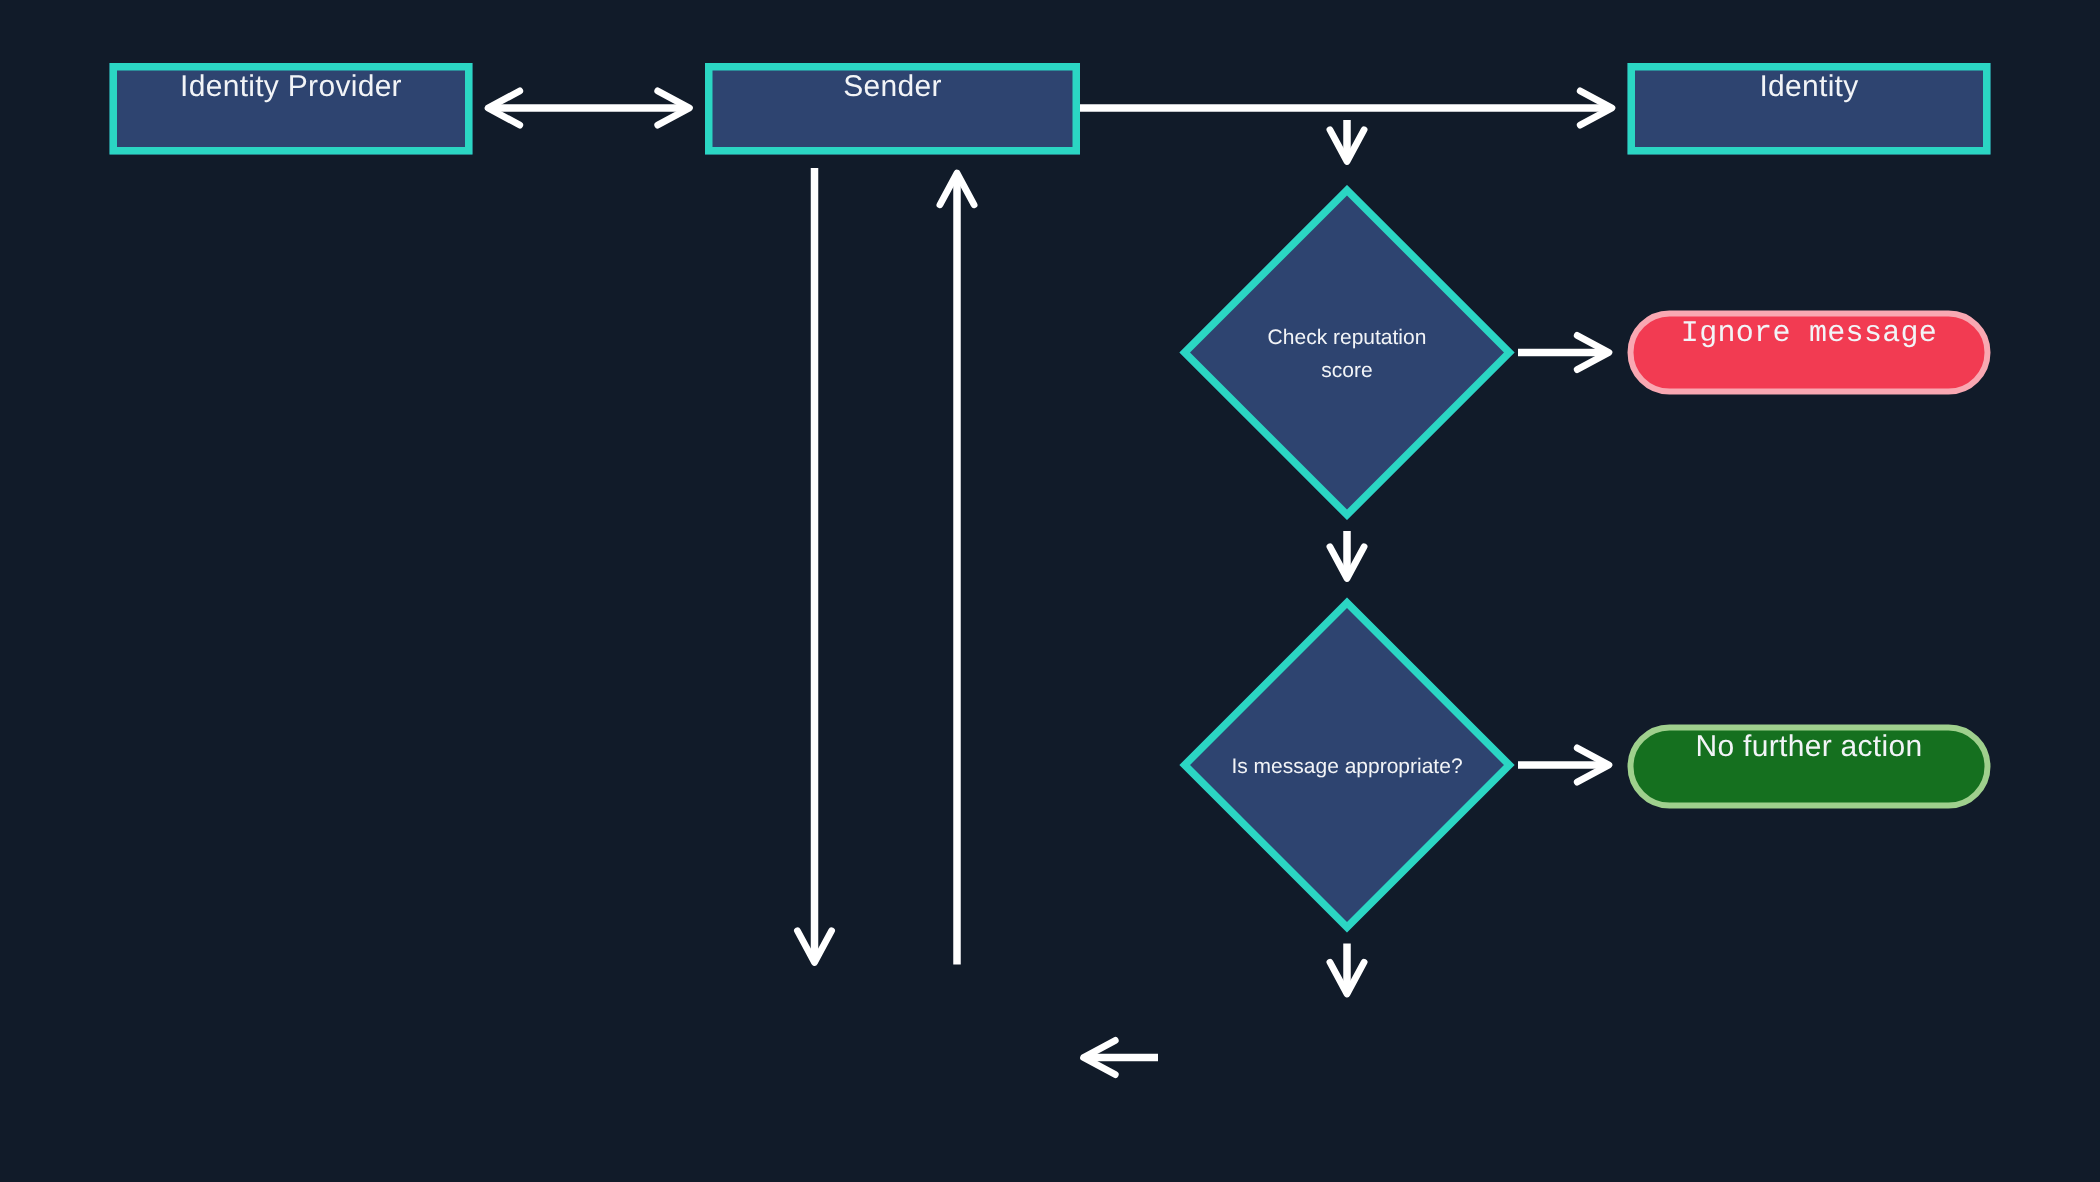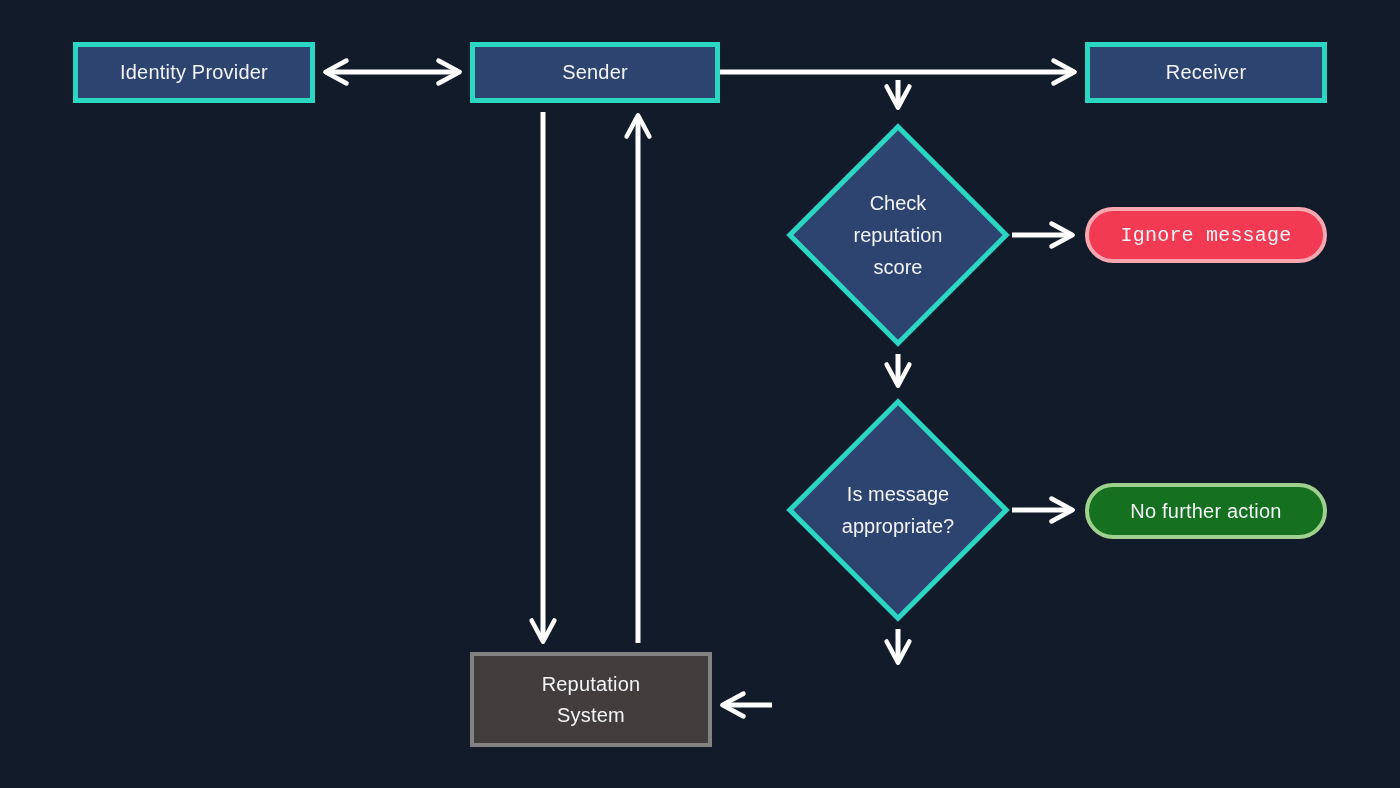--- a/index.html
+++ b/index.html
@@ -19,21 +19,21 @@
   body{
     width:1400px;height:788px;overflow:hidden;
     background:var(--bg);
     font-family:"Liberation Sans", sans-serif;
   }
   #canvas{position:relative;width:1400px;height:788px;background:var(--bg);}
   #edges{position:absolute;left:0;top:0;}
 
   .node{
     position:absolute;box-sizing:border-box;
-    display:flex;align-items:center;justify-content:center;
+    display:flex;justify-content:center;
     color:var(--text);font-size:20px;text-align:center;
     letter-spacing:.2px;
   }
   .rect{background:var(--node-fill);border:5px solid var(--node-border);}
   #n-idp{left:73px;top:42px;width:242px;height:61px;}
   #n-sender{left:470px;top:42px;width:250px;height:61px;}
   #n-receiver{left:1085px;top:42px;width:242px;height:61px;}
 
   .pill{border-radius:30px;}
   .danger{background:var(--danger-fill);border:4px solid var(--danger-border);font-family:Liberation Mono, monospace;}
@@ -53,21 +53,21 @@
   .diamond .shape{
     position:absolute;left:50%;top:50%;
     width:158px;height:158px;margin:-79px 0 0 -79px;
     box-sizing:border-box;
     background:var(--node-fill);border:5px solid var(--node-border);
     transform:rotate(45deg);
   }
   .diamond .label{
     position:absolute;inset:0;
     display:flex;align-items:center;justify-content:center;
-    color:var(--text);font-size:20px;text-align:center;line-height:1.6;
+    color:var(--text);font-size:14px;text-align:center;line-height:1.6;
   }
   #d-check{left:786px;top:123px;}
   #d-check .label span{display:block;width:140px;}
   #d-approp{left:786px;top:398px;}
   #d-approp .label span{display:block;width:164px;}
 </style>
 </head>
 <body>
 
 <div id="canvas">
@@ -94,21 +94,21 @@
 
   <div id="n-idp" class="node rect">
     <span>Identity Provider</span>
   </div>
 
   <div id="n-sender" class="node rect">
     <span>Sender</span>
   </div>
 
   <div id="n-receiver" class="node rect">
-    <span>Receiver</span>
+    <span>Identity</span>
   </div>
 
   <div id="d-check" class="diamond">
     <div class="shape"></div>
     <div class="label">
       <span>Check reputation score</span>
     </div>
   </div>
 
   <div id="n-ignore" class="node pill danger">
@@ -120,17 +120,14 @@
     <div class="label">
       <span>Is message appropriate?</span>
     </div>
   </div>
 
   <div id="n-nofurther" class="node pill success">
     <span>No further action</span>
   </div>
 
 
-  <div id="n-repsys" class="node">
-    <span>Reputation System</span>
-  </div>
 
 </div>
 
 </body></html>

